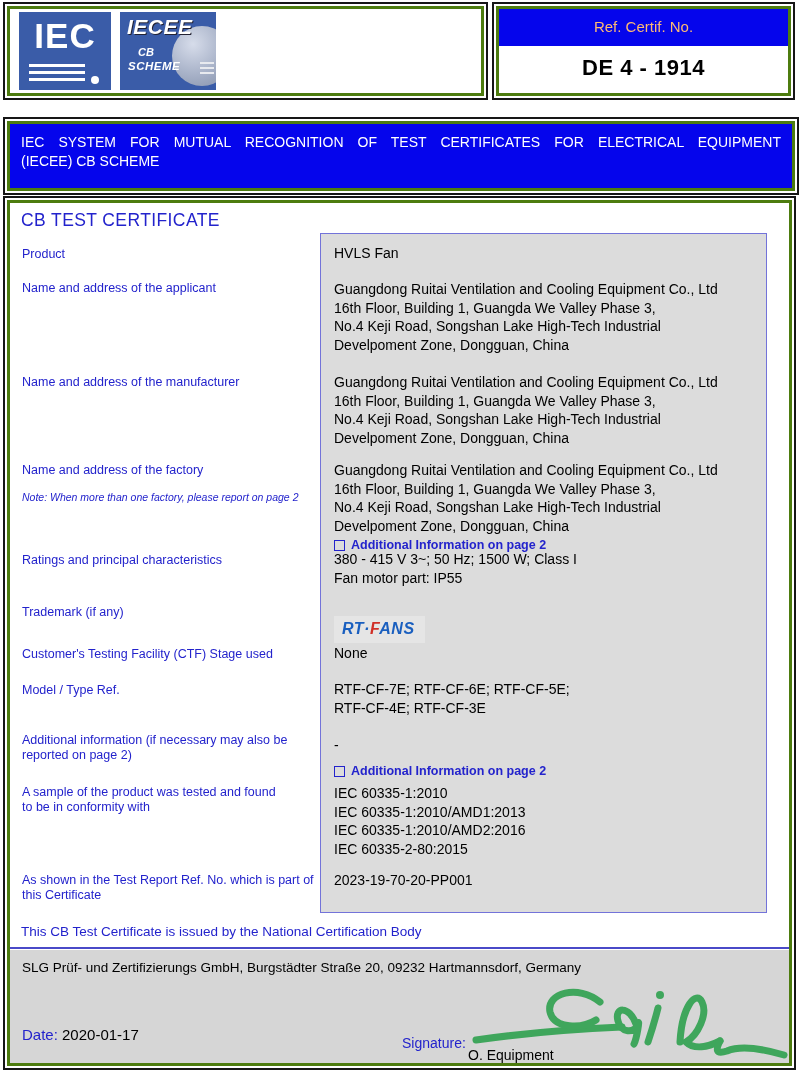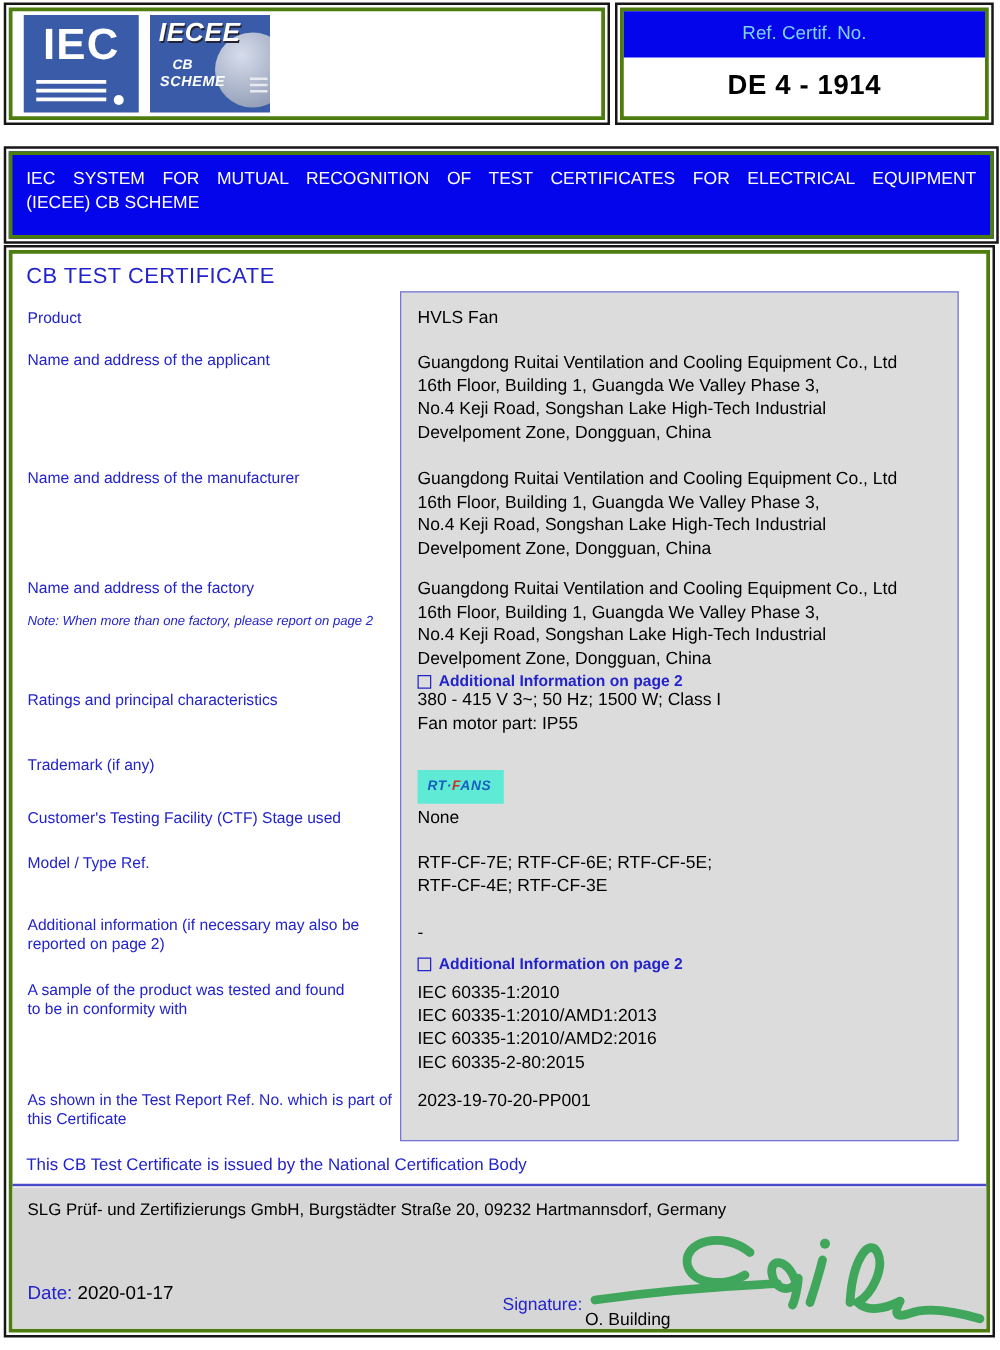--- a/index.html
+++ b/index.html
@@ -20,21 +20,21 @@
   .iecee-sphere { position:absolute; right:-16px; top:14px; width:60px; height:60px; border-radius:50%;
     background: radial-gradient(circle at 35% 30%, #f2f3f6, #b9bfcc 55%, #8e97a8); opacity:.85; }
   .iecee-t1 { position:absolute; left:7px; top:3px; color:#fff; font-style:italic; font-weight:900; font-size:21px; letter-spacing:.5px; text-shadow:1px 1px 0 #223; }
   .iecee-t2 { position:absolute; left:8px; top:34px; color:#fff; font-style:italic; font-weight:800; font-size:11px;margin-left:10px; }
   .iecee-t3 { position:absolute; left:8px; top:48px; color:#fff; font-style:italic; font-weight:800; font-size:11.5px; letter-spacing:.5px; }
   .iecee-lines { position:absolute; right:2px; top:50px; width:14px; }
   .iecee-lines div { height:2px; background:#e8eaef; margin-bottom:3px; }
 
   
   .ref-box { position:absolute; left:496px; top:6px; width:295px; height:90px; }
-  .ref-head { height:37px; background:#0505ec; color:#7dd3fc; text-align:center; font-size:15px; line-height:36px; }
+  .ref-head { height:37px; background:#0505ec; color:#fdba74; text-align:center; font-size:15px; line-height:36px; }
   .ref-num { text-align:center; font-size:22px; font-weight:bold; color:#000; margin-top:9px; letter-spacing:.5px; }
 
   
   .banner { position:absolute; left:7px; top:121px; width:788px; height:70px; background:#0505ec; color:#fff; padding:9px 11px; font-size:14px; line-height:19px; }
   .banner .l1 { display:block; text-align:justify; text-align-last:justify; }
   .banner .l2 { display:block; }
 
   
   .main-box { position:absolute; left:7px; top:200px; width:785px; height:866px; }
   .main-inner { position:relative; width:100%; height:100%; }
@@ -43,21 +43,21 @@
 
   .value-box { position:absolute; left:310px; top:30px; width:447px; height:680px; background:#dcdcdc; border:1px solid #7373d9; }
 
   .lbl { position:absolute; left:12px; width:292px; color:#2323cc; font-size:12.5px; line-height:15px; white-space:pre-line; }
   .note { position:absolute; left:12px; width:292px; color:#2323cc; font-size:10.5px; font-style:italic; }
   .val { position:absolute; left:324px; width:424px; color:#000; font-size:14px; line-height:18.5px; white-space:pre-line; }
 
   .chkline { display:flex; align-items:center; color:#2323cc; font-size:12.5px; font-weight:bold;text-align:center; }
   .chk { display:inline-block; width:11px; height:11px; border:1.5px solid #2323cc; margin-right:6px; background:transparent; }
 
-  .tm-badge { display:inline-block; background:#5eead4; padding:4px 10px 5px 8px; font-style:italic; font-weight:900; font-size:11px; letter-spacing:.5px; }
+  .tm-badge { display:inline-block; background:#e5e5e5; padding:4px 10px 5px 8px; font-style:italic; font-weight:900; font-size:16px; letter-spacing:.5px; }
   .tm-blue { color:#1a5fbf; } .tm-red { color:#d03028; }
 
   .issued { position:absolute; left:11px; top:721px; color:#2323cc; font-size:13.5px; }
   .divider { position:absolute; left:0; top:744px; width:100%; height:2px; background:#4a4ac8; }
 
   .gray { position:absolute; left:0; top:747px; width:100%; bottom:0; background:#d6d6d6; }
   .ncb { position:absolute; left:12px; top:10px; color:#000; font-size:13.5px; }
   .date-row { position:absolute; left:12px; top:76px; font-size:15px; }
   .blue-lab { color:#2323cc; } .black-val { color:#000; }
   .sig-label { position:absolute; left:392px; top:85px; color:#2323cc; font-size:14px; }
@@ -180,18 +180,18 @@
           <g fill="none" stroke="#3fa65c" stroke-width="7" stroke-linecap="round" stroke-linejoin="round">
             <path d="M6,54 C55,47 105,43 152,41"></path>
             <path d="M130,16 C108,-2 76,7 80,26 C84,43 112,43 126,34"></path>
             <path d="M166,38 C159,19 144,21 148,35 C151,47 164,48 168,38 C170,31 167,52 164,58"></path>
             <path d="M178,56 C182,44 186,30 188,22"></path>
             <path d="M210,56 C212,20 226,4 232,16 C238,28 228,49 216,56 C224,64 238,61 250,55"></path>
             <path d="M250,55 C246,63 245,69 257,65 C269,60 290,62 314,69"></path>
           </g>
           <circle cx="190" cy="9" r="4" fill="#3fa65c"></circle>
         </svg>
-        <div class="signer">O. Building</div>
+        <div class="signer">O. Equipment</div>
       </div>
     </div>
   </div>
 
 </div>
 
 </body></html>

